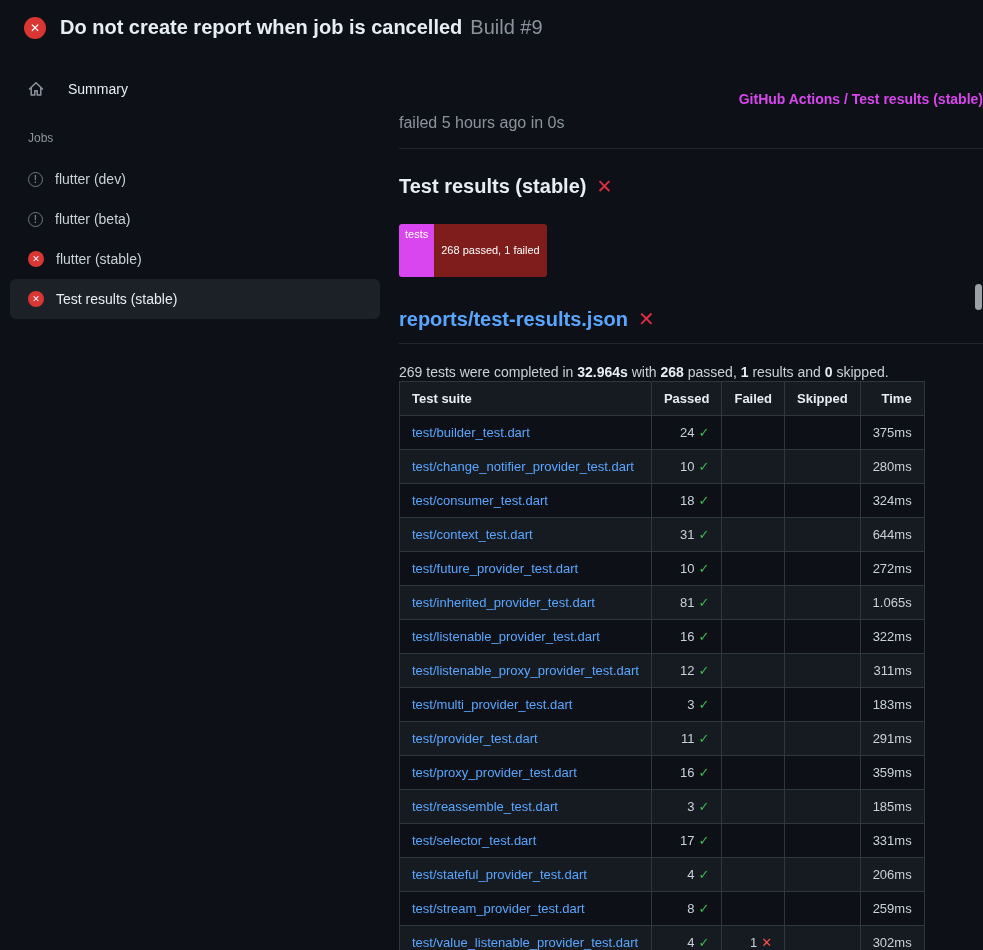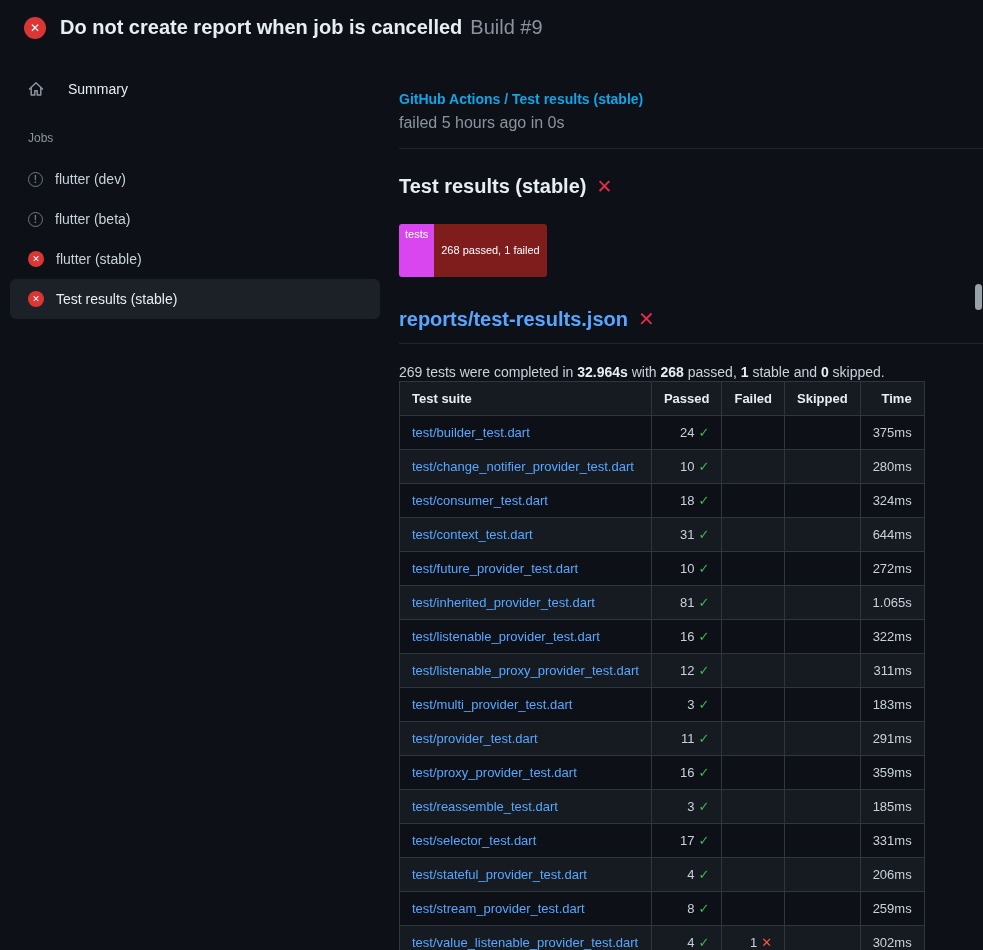--- a/index.html
+++ b/index.html
@@ -53,21 +53,21 @@
     font-size:10px; font-weight:bold; flex:0 0 auto;
   }
   .icon-failed {
     width:16px; height:16px; border-radius:50%;
     background:#da3633; color:#fff;
     display:flex; align-items:center; justify-content:center;
     font-size:9px; font-weight:bold; flex:0 0 auto;
   }
 
   
-  .breadcrumb { margin-top:38px; font-weight:700; color:#0ea5e9; font-size:14px; }
+  .breadcrumb { margin-top:38px; font-weight:700; color:#d946ef; font-size:14px;text-align:right; }
   .run-status { margin-top:7px; font-size:16px; color:#8b949e; }
   .divider { margin-top:16px; border:0; border-top:1px solid #21262d; width:100%; }
 
   .section-heading {
     margin-top:26px; display:flex; align-items:center; gap:10px;
     font-size:20px; font-weight:700; color:#e6edf3;
   }
   .x-mark { color:#dd2e44; font-weight:bold; font-size:19px; }
 
   .badge {
@@ -169,21 +169,21 @@
       <span class="badge-label">tests</span>
       <span class="badge-value">268 passed, 1 failed</span>
     </div>
 
     <div class="report-heading">
       <span style="cursor:pointer;">reports/test-results.json</span>
       <span class="x-mark">✕</span>
     </div>
 
     <div class="summary-line">
-      <span>269 tests were completed in </span><span class="b">32.964s</span><span> with </span><span class="b">268</span><span> passed, </span><span class="b">1</span><span> stable and </span><span class="b">0</span><span> skipped.</span>
+      <span>269 tests were completed in </span><span class="b">32.964s</span><span> with </span><span class="b">268</span><span> passed, </span><span class="b">1</span><span> results and </span><span class="b">0</span><span> skipped.</span>
     </div>
 
     <table class="results">
       <thead>
         <tr>
           <th class="col-suite">Test suite</th>
           <th class="col-passed">Passed</th>
           <th class="col-failed">Failed</th>
           <th class="col-skipped">Skipped</th>
           <th class="col-time">Time</th>

